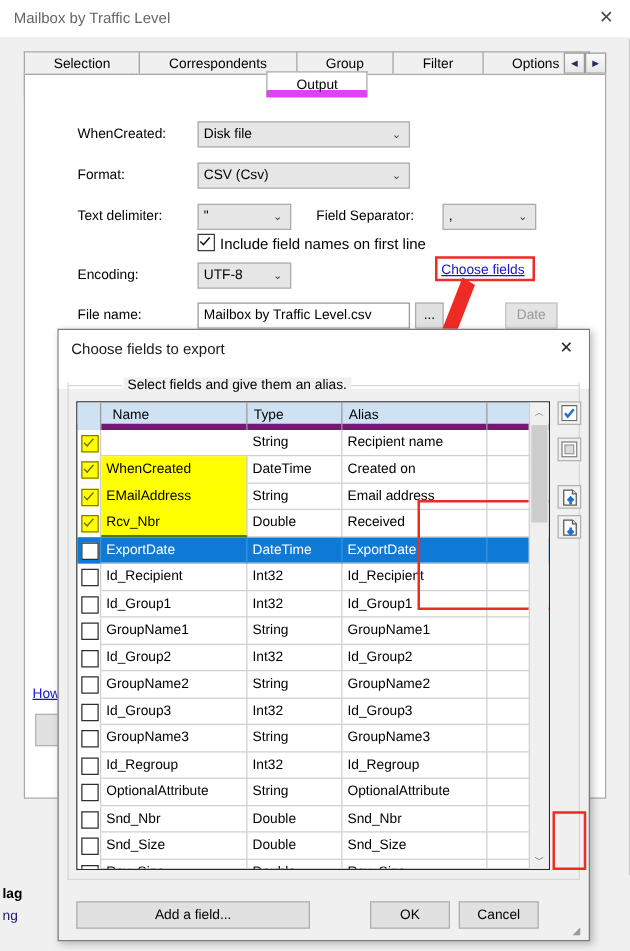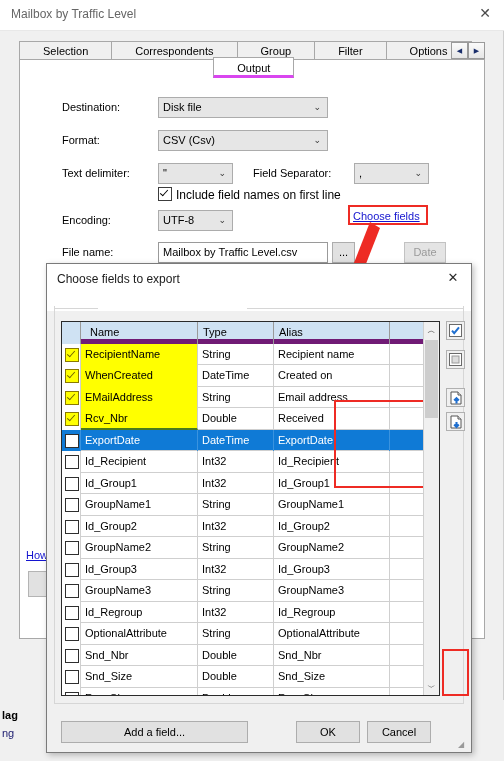--- a/index.html
+++ b/index.html
@@ -73,21 +73,21 @@
     margin-right: -1px;
     box-sizing: border-box;
     white-space: nowrap;
     cursor: default;
   }
   .tab.active {
     background: #ffffff;
     height: 21px;
     line-height: 20px;
     margin-top: -2px;
-    border-bottom: 3px solid #d946ef;
+    border-bottom: 6px solid #d946ef;
     z-index: 5;
     font-weight: normal;
   }
   #tab-scrollers {
     position: absolute;
     right: 0; top: 1px;
     width: 34px; height: 17px;
     display: flex;
   }
   .tab-scroll-btn {
@@ -465,21 +465,21 @@
     <div class="tab">Presentation</div>
     <div class="tab active">Output</div>
     <div id="tab-scrollers">
       <div class="tab-scroll-btn">◀</div>
       <div class="tab-scroll-btn">▶</div>
     </div>
   </div>
 
   <div id="tabpage">
 
-    <div class="flabel" style="left:42px; top:41px;">Destination:</div>
+    <div class="flabel" style="left:42px; top:41px;">WhenCreated:</div>
     <div class="combo" style="left:138px; top:37px; width:170px;">
       <span>Disk file</span>
       <span class="chev">⌄</span>
     </div>
 
     <div class="flabel" style="left:42px; top:74px;">Format:</div>
     <div class="combo" style="left:138px; top:70px; width:170px;">
       <span>CSV (Csv)</span>
       <span class="chev">⌄</span>
     </div>
@@ -531,36 +531,36 @@
 <div id="dialog">
 
   <div id="dialog-titlebar">
     <div id="dialog-title-text">Choose fields to export</div>
     <div id="dialog-close">✕</div>
   </div>
 
   <div id="groupbox"></div>
   <div id="groupbox-topline-l"></div>
   <div id="groupbox-topline-r"></div>
+  <div id="groupbox-label">Select fields and give them an alias.</div>
 
   <div id="grid">
 
     <div class="grow header">
       <div class="gcell c-check"></div>
       <div class="gcell c-name">Name</div>
       <div class="gcell c-type">Type</div>
       <div class="gcell c-alias">Alias</div>
       <div class="gcell c-extra"></div>
     </div>
 
     <div class="grow hl">
       <div class="gcell c-check">
           <span class="gchk"></span>
         </div>
-      <div class="gcell c-name">RecipientName</div>
       <div class="gcell c-type">String</div>
       <div class="gcell c-alias">Recipient name</div>
       <div class="gcell c-extra"></div>
     </div>
 
     <div class="grow hl">
       <div class="gcell c-check">
           <span class="gchk"></span>
         </div>
       <div class="gcell c-name">WhenCreated</div>

